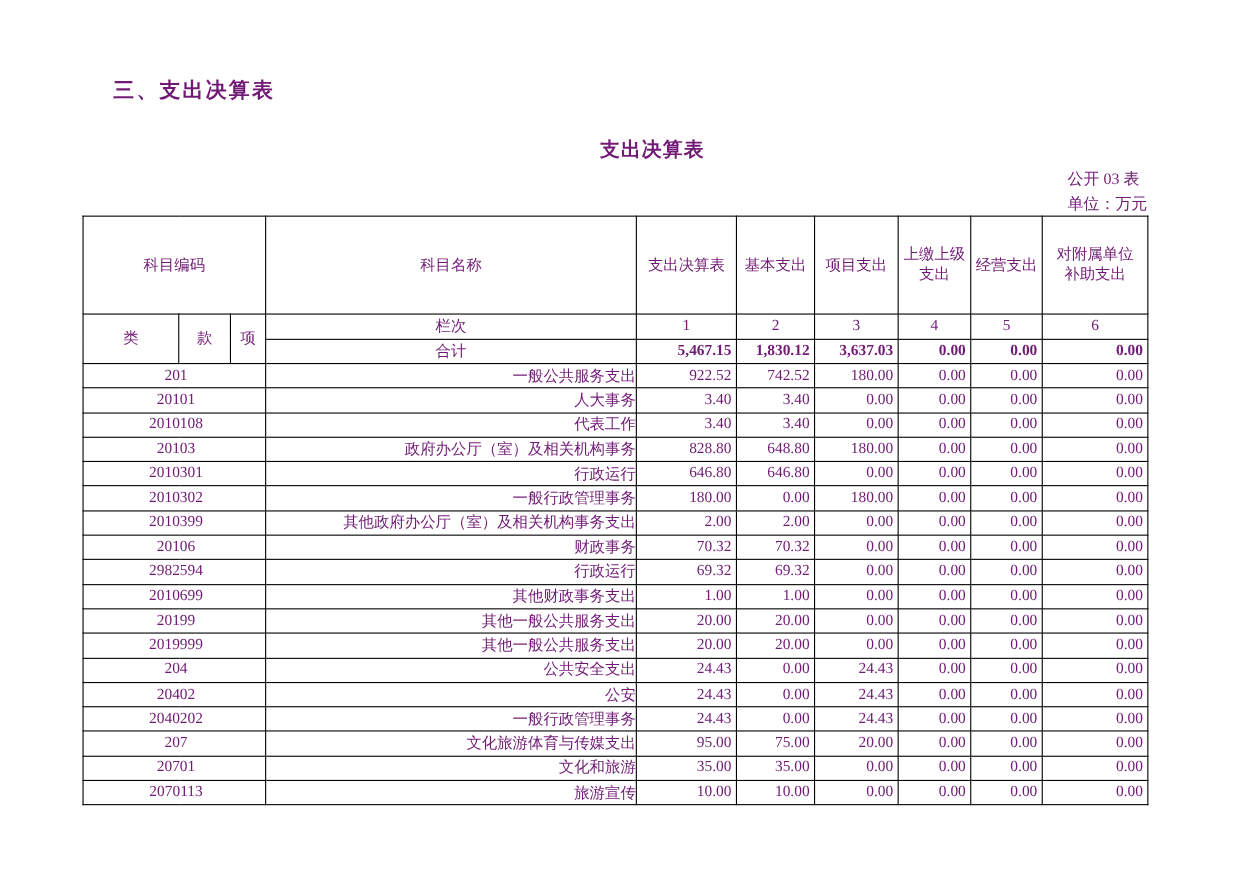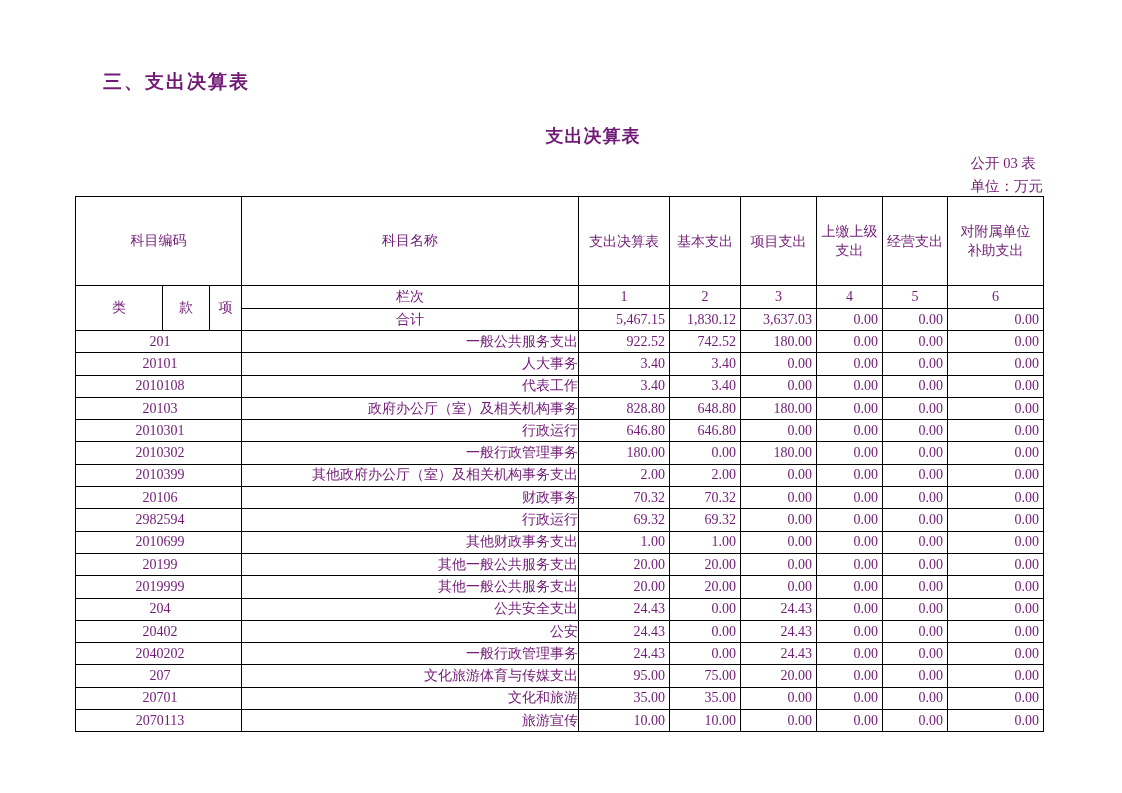--- a/index.html
+++ b/index.html
@@ -38,21 +38,21 @@
     padding:0; vertical-align:middle;
     overflow:hidden; white-space:nowrap;
   }
   tr.hdr1 { height:89px; }
   tr.hdr2 { height:23px; }
   tr.hdr3 { height:22px; }
   tbody tr.data-row { height:22.3px; }
   .center { text-align:center; }
   .wrap { white-space:pre-line !important; line-height:19px; }
   .num { text-align:right; padding-right:4px !important; }
-  .bold { font-weight:normal; }
+  .bold { font-weight:bold; }
   .code-cell { text-align:center; padding-left:3px !important; }
   .name-cell { text-align:right; padding-left:4px !important; }
   .name-cell.indent { padding-left:22px !important; }
 </style>
 </head>
 <body>
 
 <div class="page">
 
   <h1 class="section-heading">三、支出决算表</h1>

